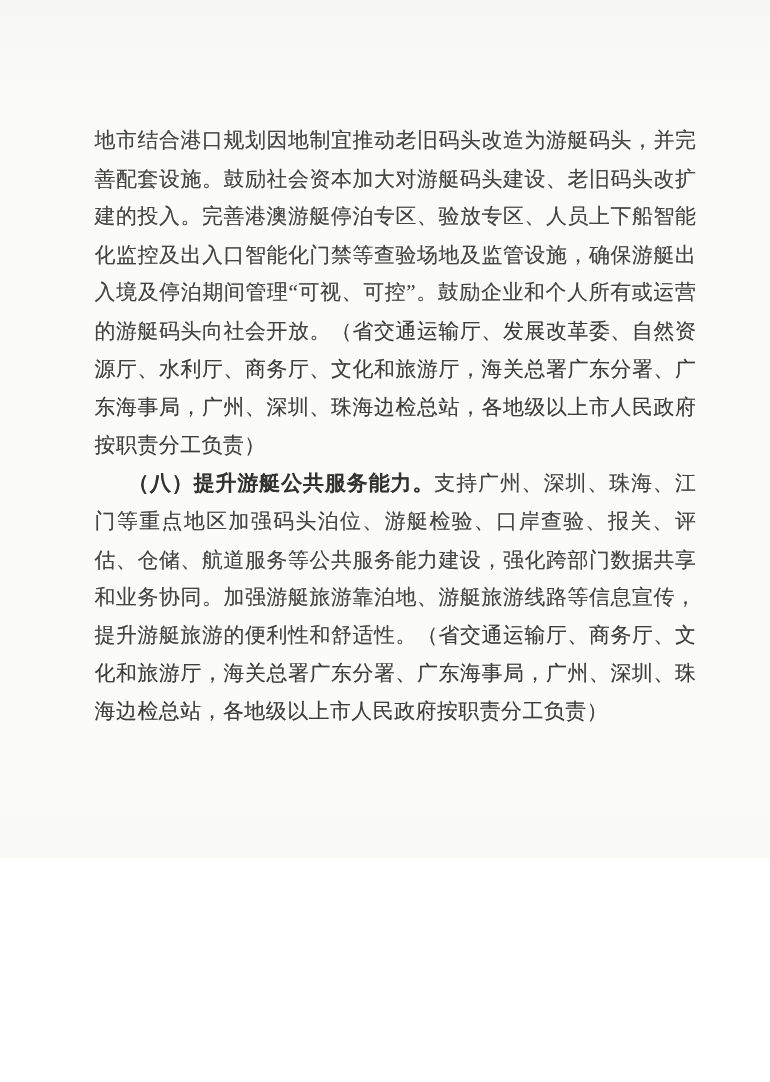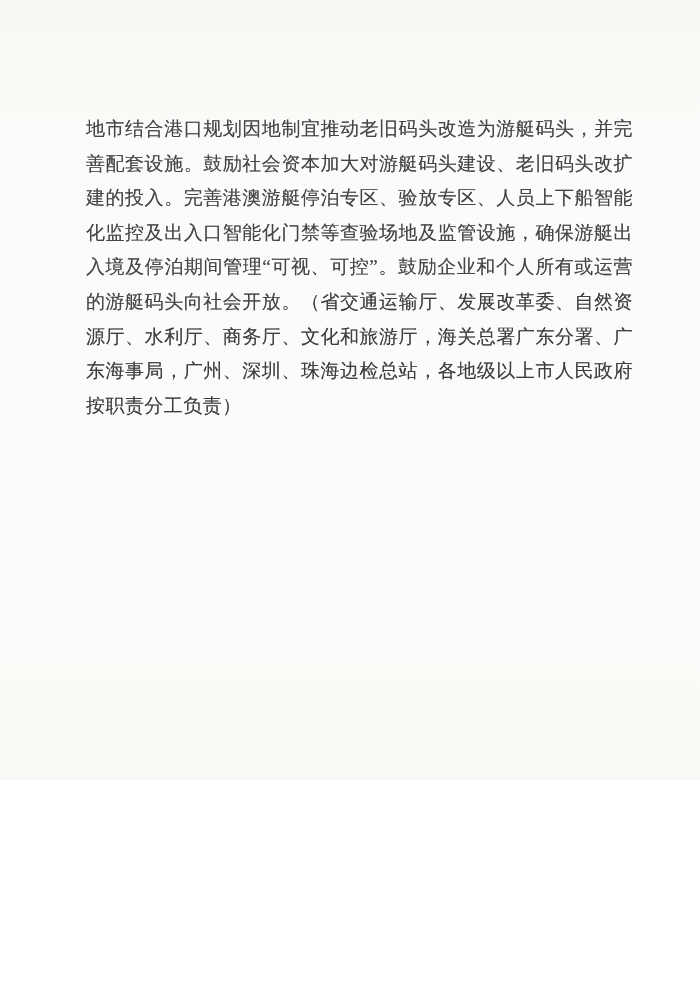--- a/index.html
+++ b/index.html
@@ -59,15 +59,16 @@
     text-shadow: 0 0 0.5px rgba(80, 80, 80, 0.5);
     white-space: nowrap;
   }
 </style>
 </head>
 <body>
 
 <div class="page">
   <main class="text-block">
     <p class="para"><span class="seg body">地市结合港口规划因地制宜推动老旧码头改造为游艇码头，并完善配套设施。鼓励社会资本加大对游艇码头建设、老旧码头改扩建的投入。完善港澳游艇停泊专区、验放专区、人员上下船智能化监控及出入口智能化门禁等查验场地及监管设施，确保游艇出入境及停泊期间管理“可视、可控”。鼓励企业和个人所有或运营的游艇码头向社会开放。</span><span class="seg note">（省交通运输厅、发展改革委、自然资源厅、水利厅、商务厅、文化和旅游厅，海关总署广东分署、广东海事局，广州、深圳、珠海边检总站，各地级以上市人民政府按职责分工负责）</span></p>
+    <p class="para indented"><span class="seg heading">（八）提升游艇公共服务能力。</span><span class="seg body">支持广州、深圳、珠海、江门等重点地区加强码头泊位、游艇检验、口岸查验、报关、评估、仓储、航道服务等公共服务能力建设，强化跨部门数据共享和业务协同。加强游艇旅游靠泊地、游艇旅游线路等信息宣传，提升游艇旅游的便利性和舒适性。</span><span class="seg note">（省交通运输厅、商务厅、文化和旅游厅，海关总署广东分署、广东海事局，广州、深圳、珠海边检总站，各地级以上市人民政府按职责分工负责）</span></p>
   </main>
   <div class="page-number">— 5 —</div>
 </div>
 
 </body></html>

